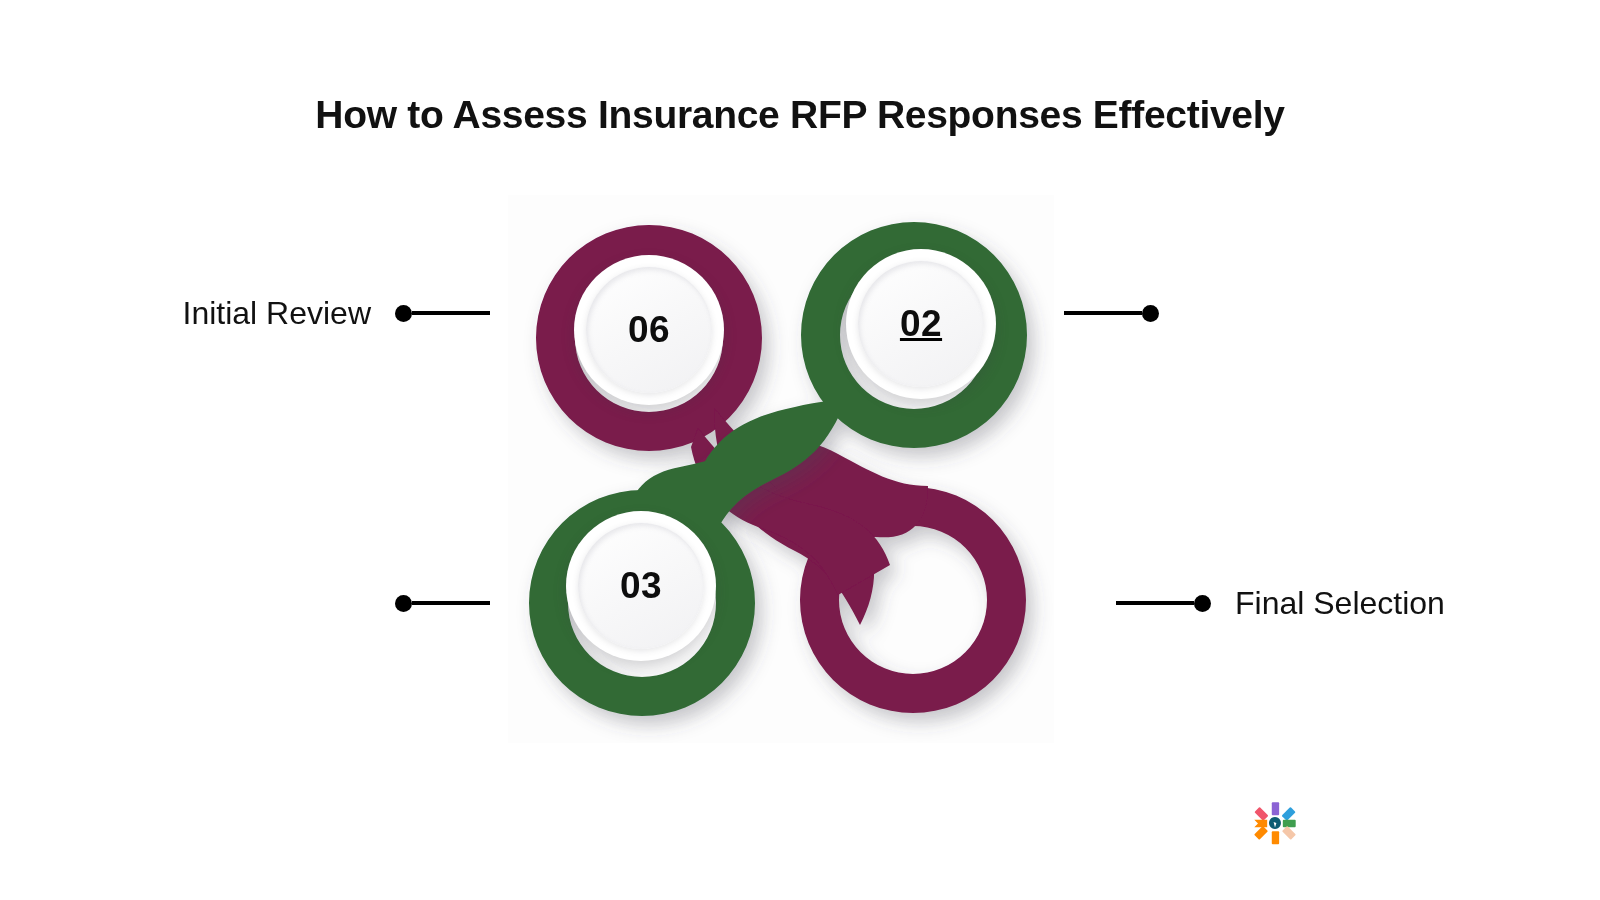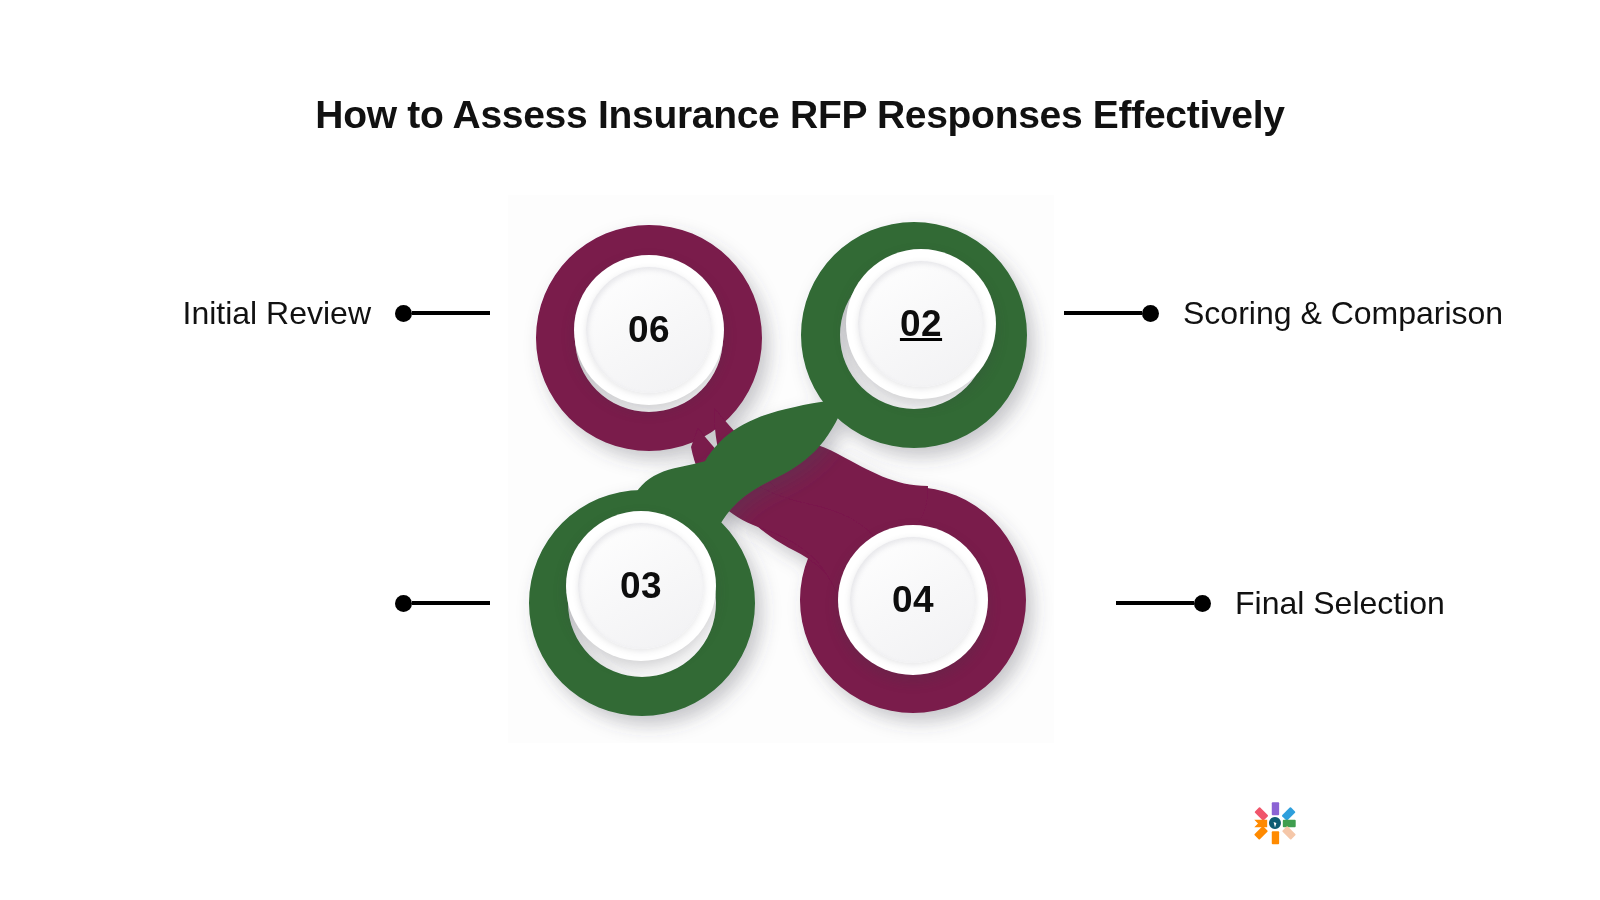--- a/index.html
+++ b/index.html
@@ -258,38 +258,32 @@
       <span class="disc-num">02</span>
     </div>
   </div>
 
   <div class="disc disc-03">
     <div class="disc-inner">
       <span class="disc-num">03</span>
     </div>
   </div>
 
-  <div class="disc disc-04">
-    <div class="disc-inner">
-      <span class="disc-num">04</span>
-    </div>
-  </div>
 
 </div>
 
 <div class="callout callout-left callout-1">
   <span class="callout-text">Initial Review</span>
   <span class="callout-dot"></span>
   <span class="callout-line"></span>
 </div>
 
 <div class="callout callout-right callout-2">
   <span class="callout-line"></span>
   <span class="callout-dot"></span>
-  <span class="callout-text">Scoring &amp; Comparison</span>
 </div>
 
 <div class="callout callout-left callout-3">
   <span class="callout-dot"></span>
   <span class="callout-line"></span>
 </div>
 
 <div class="callout callout-right callout-4">
   <span class="callout-line"></span>
   <span class="callout-dot"></span>

